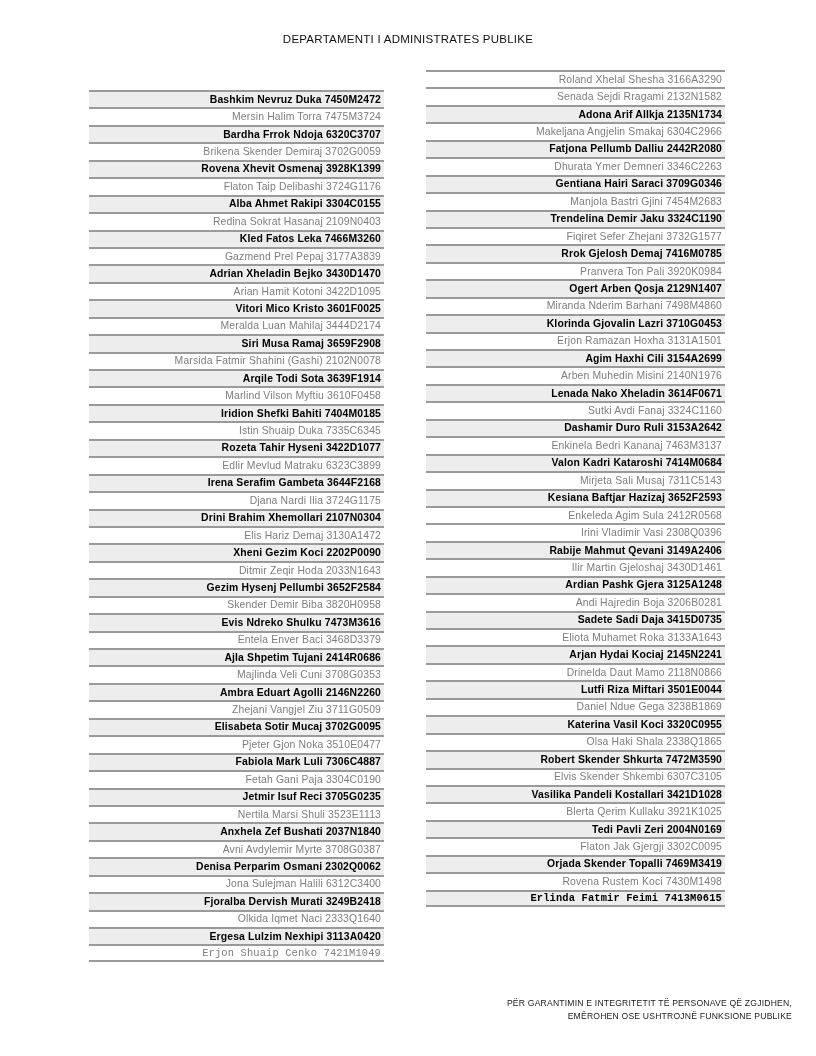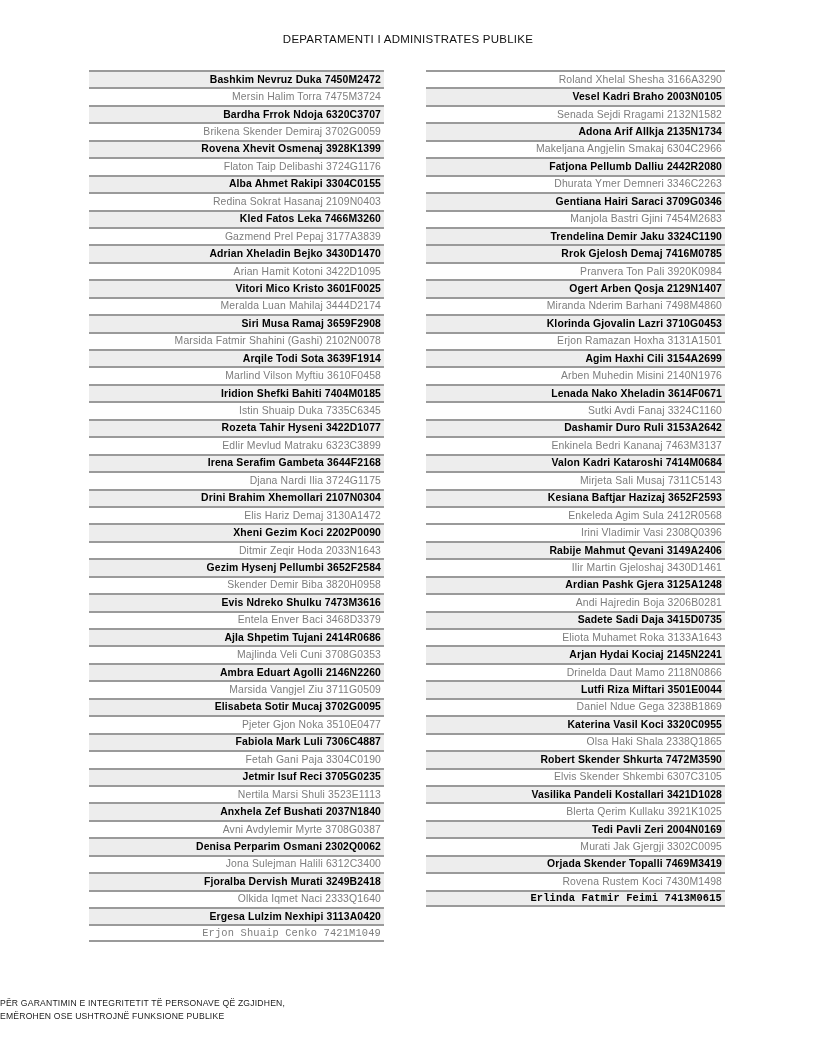--- a/index.html
+++ b/index.html
@@ -38,21 +38,21 @@
     position: absolute;
     top: 70px;
     left: 0;
     width: 816px;
     height: 890px;
   }
   .col {
     position: absolute;
     top: 0;
   }
-  .col-left  { left: 89px;  width: 295px; }
+  .col-left  { left: 89px;  width: 295px; margin-top: 20px; }
   .col-right { left: 426px; width: 299px; }
 
   .row {
     position: relative;
     height: 17.45px;
     box-sizing: border-box;
     border-top: 2px solid #9a9a9a;
     display: flex;
     align-items: center;
     justify-content: flex-end;
@@ -83,21 +83,21 @@
   .row.plain .row-text {
     color: #7d7d7d;
     font-weight: 400;
   }
 
   .footer {
     position: absolute;
     left: 0;
     top: 997px;
     width: 792px;
-    text-align: left;
+    text-align: right;
     color: #1a1a1a;
   }
   .footer-line {
     font-size: 8.6px;
     line-height: 12.5px;
     letter-spacing: 0.2px;
     white-space: nowrap;
   }
 </style>
 </head>
@@ -208,21 +208,21 @@
         <div class="row shade">
           <span class="row-text">Ajla Shpetim Tujani 2414R0686</span>
         </div>
         <div class="row plain">
           <span class="row-text">Majlinda Veli Cuni 3708G0353</span>
         </div>
         <div class="row shade">
           <span class="row-text">Ambra Eduart Agolli 2146N2260</span>
         </div>
         <div class="row plain">
-          <span class="row-text">Marsida Vangjel Ziu 3711G0509</span>
+          <span class="row-text">Zhejani Vangjel Ziu 3711G0509</span>
         </div>
         <div class="row shade">
           <span class="row-text">Elisabeta Sotir Mucaj 3702G0095</span>
         </div>
         <div class="row plain">
           <span class="row-text">Pjeter Gjon Noka 3510E0477</span>
         </div>
         <div class="row shade">
           <span class="row-text">Fabiola Mark Luli 7306C4887</span>
         </div>
@@ -257,23 +257,20 @@
           <span class="row-text">Ergesa Lulzim Nexhipi 3113A0420</span>
         </div>
         <div class="row plain">
           <span class="row-text">Erjon Shuaip Cenko 7421M1049</span>
         </div>
       </div>
     <div class="col col-right">
         <div class="row plain">
           <span class="row-text">Roland Xhelal Shesha 3166A3290</span>
         </div>
-        <div class="row shade">
-          <span class="row-text">Vesel Kadri Braho 2003N0105</span>
-        </div>
         <div class="row plain">
           <span class="row-text">Senada Sejdi Rragami 2132N1582</span>
         </div>
         <div class="row shade">
           <span class="row-text">Adona Arif Allkja 2135N1734</span>
         </div>
         <div class="row plain">
           <span class="row-text">Makeljana Angjelin Smakaj 6304C2966</span>
         </div>
         <div class="row shade">
@@ -284,20 +281,23 @@
         </div>
         <div class="row shade">
           <span class="row-text">Gentiana Hairi Saraci 3709G0346</span>
         </div>
         <div class="row plain">
           <span class="row-text">Manjola Bastri Gjini 7454M2683</span>
         </div>
         <div class="row shade">
           <span class="row-text">Trendelina Demir Jaku 3324C1190</span>
         </div>
+        <div class="row plain">
+          <span class="row-text">Fiqiret Sefer Zhejani 3732G1577</span>
+        </div>
         <div class="row shade">
           <span class="row-text">Rrok Gjelosh Demaj 7416M0785</span>
         </div>
         <div class="row plain">
           <span class="row-text">Pranvera Ton Pali 3920K0984</span>
         </div>
         <div class="row shade">
           <span class="row-text">Ogert Arben Qosja 2129N1407</span>
         </div>
         <div class="row plain">
@@ -387,21 +387,21 @@
         <div class="row shade">
           <span class="row-text">Vasilika Pandeli Kostallari 3421D1028</span>
         </div>
         <div class="row plain">
           <span class="row-text">Blerta Qerim Kullaku 3921K1025</span>
         </div>
         <div class="row shade">
           <span class="row-text">Tedi Pavli Zeri 2004N0169</span>
         </div>
         <div class="row plain">
-          <span class="row-text">Murati Jak Gjergji 3302C0095</span>
+          <span class="row-text">Flaton Jak Gjergji 3302C0095</span>
         </div>
         <div class="row shade">
           <span class="row-text">Orjada Skender Topalli 7469M3419</span>
         </div>
         <div class="row plain">
           <span class="row-text">Rovena Rustem Koci 7430M1498</span>
         </div>
         <div class="row shade">
           <span class="row-text">Erlinda Fatmir Feimi 7413M0615</span>
         </div>

